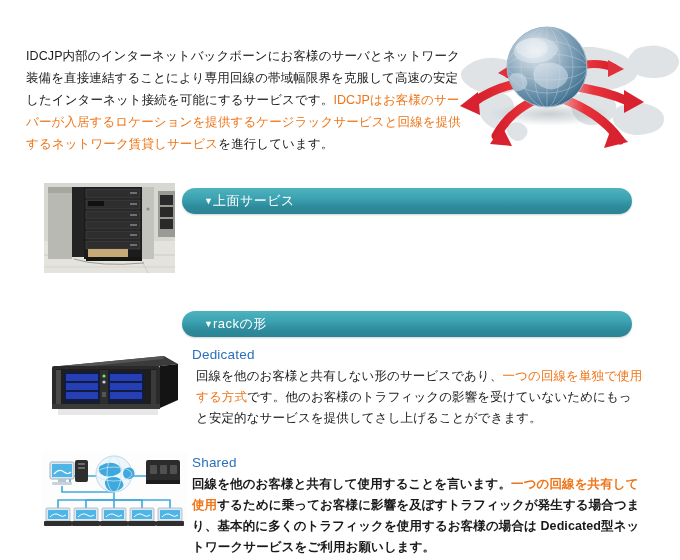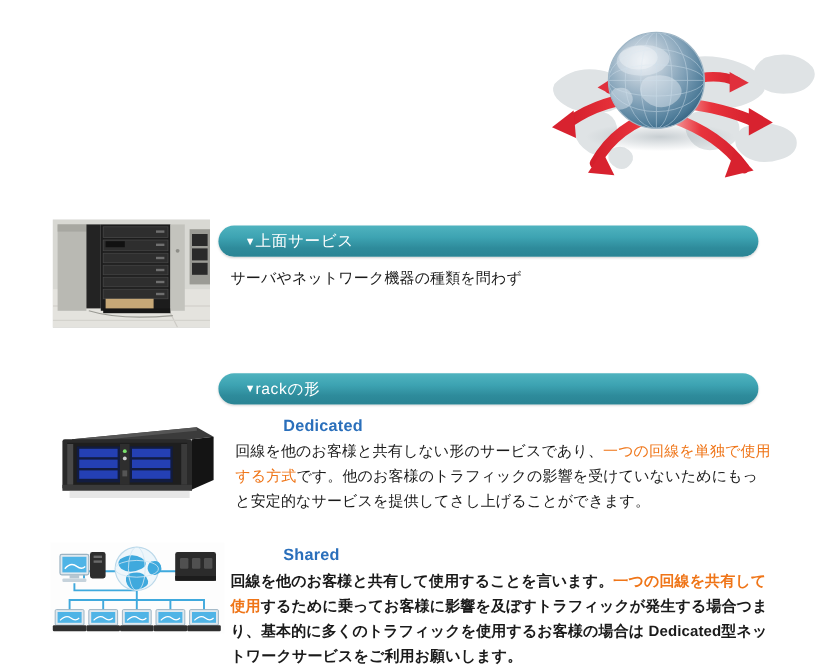--- a/index.html
+++ b/index.html
@@ -80,24 +80,23 @@
   .copy {
     position: absolute;
     font-size: 12.5px;
     line-height: 21px;
     color: #1a1a1a;
     letter-spacing: .1px;
   }
   .sub-title {
     position: absolute;
     font-size: 13.5px;
-    font-weight: bold;
+    font-weight: normal;
     color: #2a6fbb;
     letter-spacing: .2px;
-    margin-left: 44px;
   }
 
   
   .photo { position: absolute; overflow: hidden; }
 
   
   #rack-photo {
     left: 44px; top: 183px; width: 131px; height: 90px;
     background: #cfcfcb;
   }
@@ -113,20 +112,23 @@
   }
 
   .nolabel { user-select: none; }
 </style>
 </head>
 <body>
 
 <div id="hero">
 
 
+  <div id="intro-paragraph">
+    <span>IDCJP内部のインターネットバックボーンにお客様のサーバとネットワーク装備を直接連結することにより専用回線の帯域幅限界を克服して高速の安定したインターネット接続を可能にするサービスです。</span><span class="hl">IDCJPはお客様のサーバーが入居するロケーションを提供するケージラックサービスと回線を提供するネットワーク賃貸しサービス</span><span>を進行しています。</span>
+  </div>
 
   <svg id="globe-art" viewBox="0 0 228 170">
     <defs>
       <radialGradient id="gSphere" cx="36%" cy="30%" r="78%">
         <stop offset="0%" stop-color="#e9eef2"></stop>
         <stop offset="26%" stop-color="#b9c9d6"></stop>
         <stop offset="58%" stop-color="#7e9fb6"></stop>
         <stop offset="85%" stop-color="#4e7c99"></stop>
         <stop offset="100%" stop-color="#2e5d7c"></stop>
       </radialGradient>
@@ -202,21 +204,20 @@
     </g>
   </svg>
 </div>
 
 <div class="section-bar" style="top:188px">
   <span class="caret nolabel">▼</span>
   <span class="bar-label">上面サービス</span>
 </div>
 
 <div class="copy" style="left:192px; top:222px; width:430px;">
-  <div>サーバやネットワーク機器の種類を問わず</div>
 </div>
 
 <div class="photo" id="rack-photo">
   <svg width="131" height="90" viewBox="0 0 131 90">
     <rect x="0" y="0" width="131" height="90" fill="#d8d8d3"></rect>
 
     <rect x="0" y="58" width="131" height="32" fill="#e4e3de"></rect>
     <line x1="0" y1="72" x2="131" y2="72" stroke="#cdccc6" stroke-width="1"></line>
     <line x1="88" y1="58" x2="104" y2="90" stroke="#cdccc6" stroke-width="1"></line>
     <line x1="0" y1="84" x2="131" y2="84" stroke="#d4d3cd" stroke-width="1"></line>

